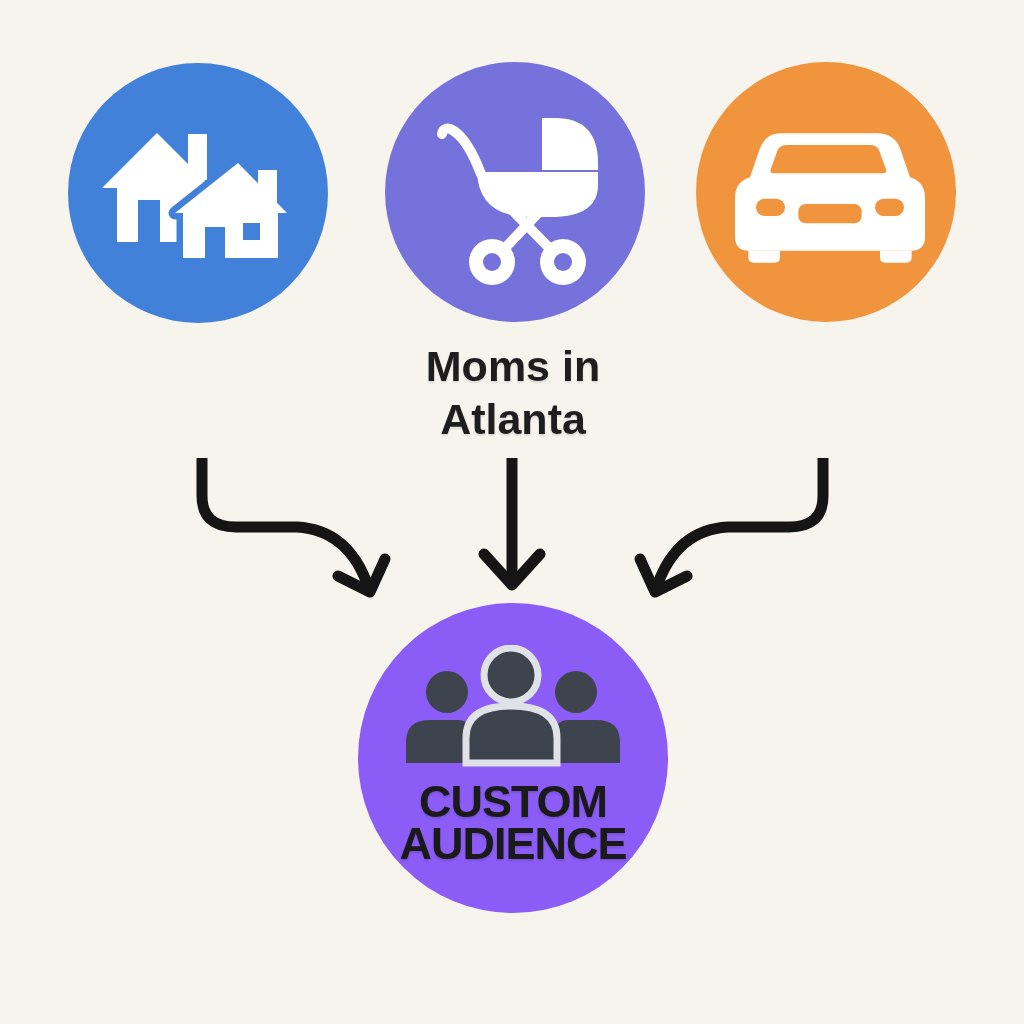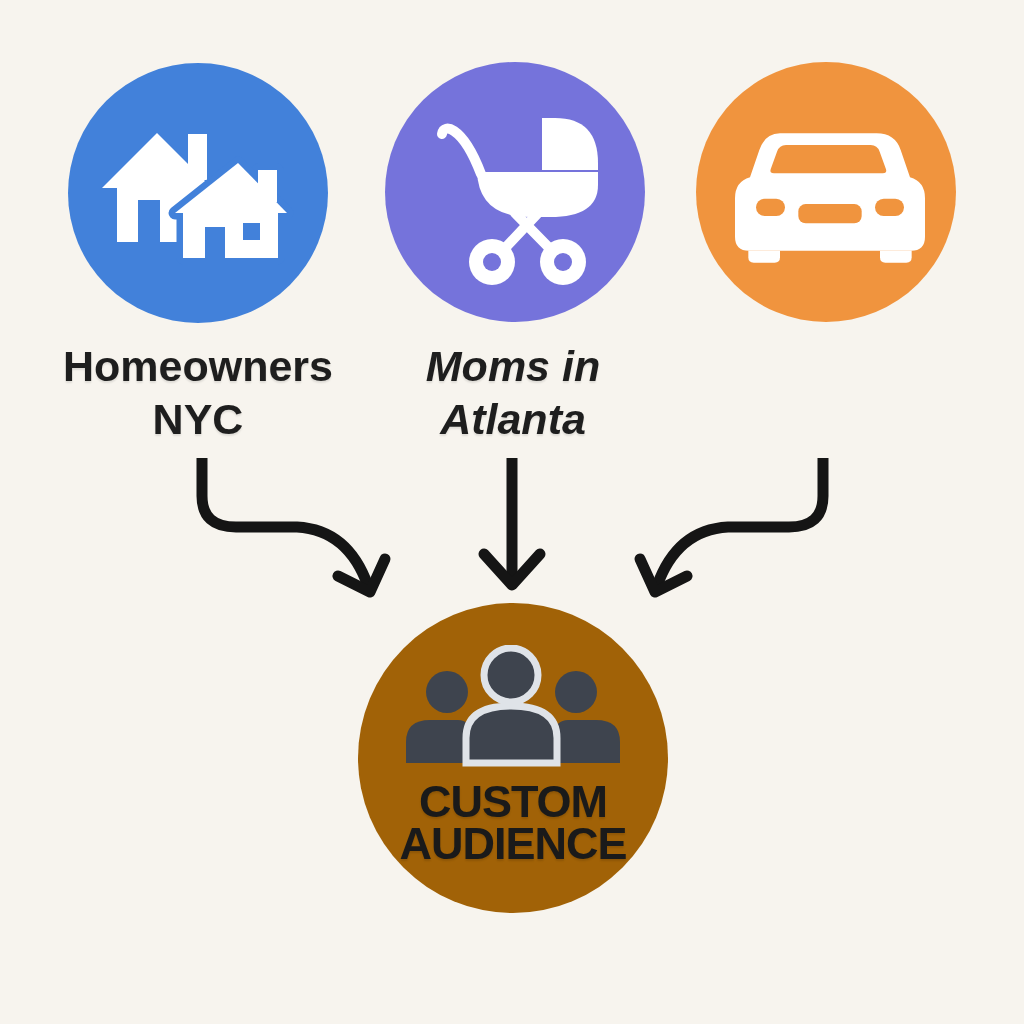--- a/index.html
+++ b/index.html
@@ -10,32 +10,32 @@
     position:relative;overflow:hidden;
   }
   .canvas{position:absolute;inset:0;}
   .circle{
     position:absolute;border-radius:50%;
   }
   .src-circle{width:260px;height:260px;}
   #circle-homeowners{left:68px;top:63px;background:#4281da;}
   #circle-moms{left:385px;top:62px;background:#7573db;}
   #circle-car{left:696px;top:62px;background:#f0943e;}
-  #circle-target{left:358px;top:603px;width:310px;height:310px;background:#a16207;}
+  #circle-target{left:358px;top:603px;width:310px;height:310px;background:#8b5cf6;}
   .icon-svg{position:absolute;display:block;}
   .src-label{
     position:absolute;top:340px;width:340px;
     text-align:center;
     font-size:43px;line-height:53px;font-weight:700;
     color:#1e1e1e;letter-spacing:0px;
     white-space:pre-line;
     text-shadow:0 2px 2px rgba(0,0,0,0.10);
   }
   #label-homeowners{left:28px;}
-  #label-moms{left:343px;font-style:italic;}
+  #label-moms{left:343px;}
   #label-car{left:656px;}
   .target-label{
     position:absolute;left:0;top:178px;width:100%;
     text-align:center;
     font-size:45px;line-height:42px;font-weight:700;
     letter-spacing:-1px;
     color:#1a1a1a;
     white-space:pre-line;
     text-shadow:0 2px 2px rgba(0,0,0,0.12);
   }
@@ -101,22 +101,20 @@
       <path fill="#f0943e" d="M 168 75 H 422 Q 442 75 449 95 L 468 148 Q 472 160 458 160 H 132
                Q 118 160 122 148 L 141 95 Q 148 75 168 75 Z"></path>
 
       <rect x="78" y="236" width="87" height="52" rx="26" fill="#f0943e"></rect>
       <rect x="435" y="236" width="87" height="52" rx="26" fill="#f0943e"></rect>
 
       <rect x="205" y="252" width="190" height="58" rx="22" fill="#f0943e"></rect>
     </svg>
   </div>
 
-  <div class="src-label" id="label-homeowners">Homeowners
-NYC</div>
   <div class="src-label" id="label-moms">Moms in
 Atlanta</div>
 
   <svg id="arrow-layer" width="1024" height="1024" viewBox="0 0 1024 1024">
     <g fill="none" stroke="#151515" stroke-width="11" stroke-linejoin="round">
 
       <g>
         <path d="M 202 458 L 202 496 Q 202 527 236 527 L 297 527 C 334 529 356 552 368 586"></path>
         <polyline points="338,576 370,592 385,559" stroke-linecap="round"></polyline>
       </g>

